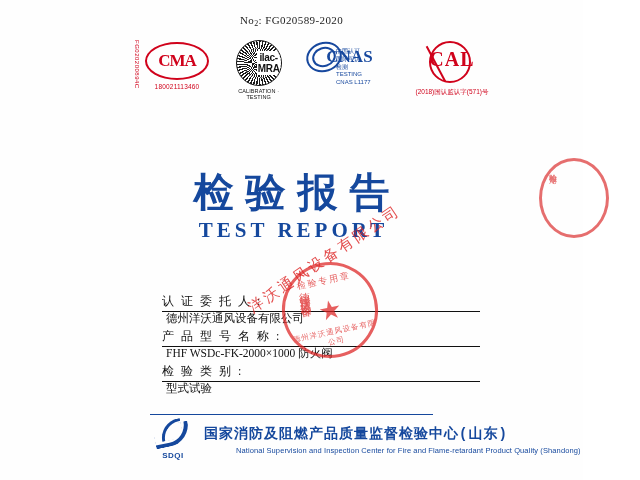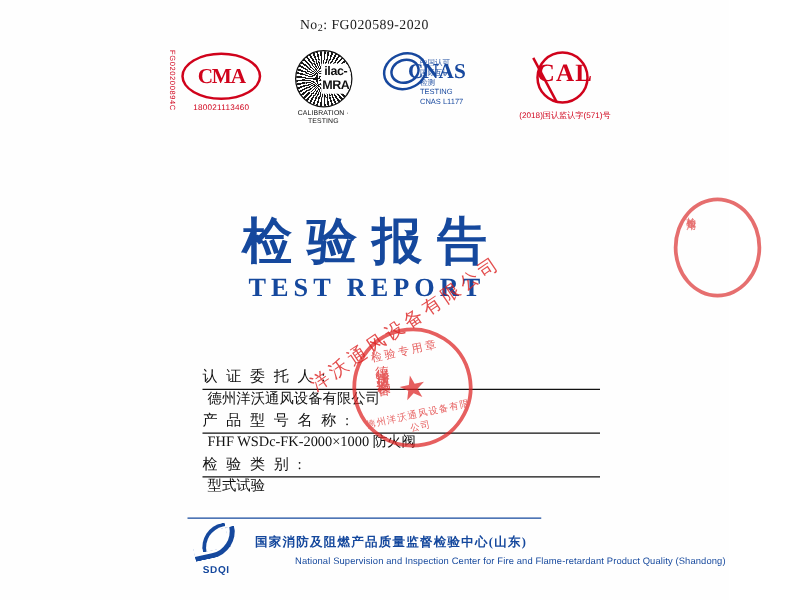--- a/index.html
+++ b/index.html
@@ -380,24 +380,24 @@
     width: 46px;
     text-align: center;
     color: #15489d;
     font-size: 8px;
     font-weight: bold;
     letter-spacing: 0.5px;
   }
   .footer-texts { padding-left: 8px; }
   .footer-cn {
     color: #15489d;
-    font-size: 10px;
+    font-size: 14px;
     font-weight: bold;
     letter-spacing: 1px;
-    font-family: Liberation Serif, serif;
+    font-family: Liberation Mono, monospace;
     white-space: nowrap;
   }
   .footer-en {
     color: #15489d;
     font-size: 7.5px;
     margin-top: 3px;
     letter-spacing: 0.1px;
     white-space: nowrap;
     margin-left: 32px;
   }

